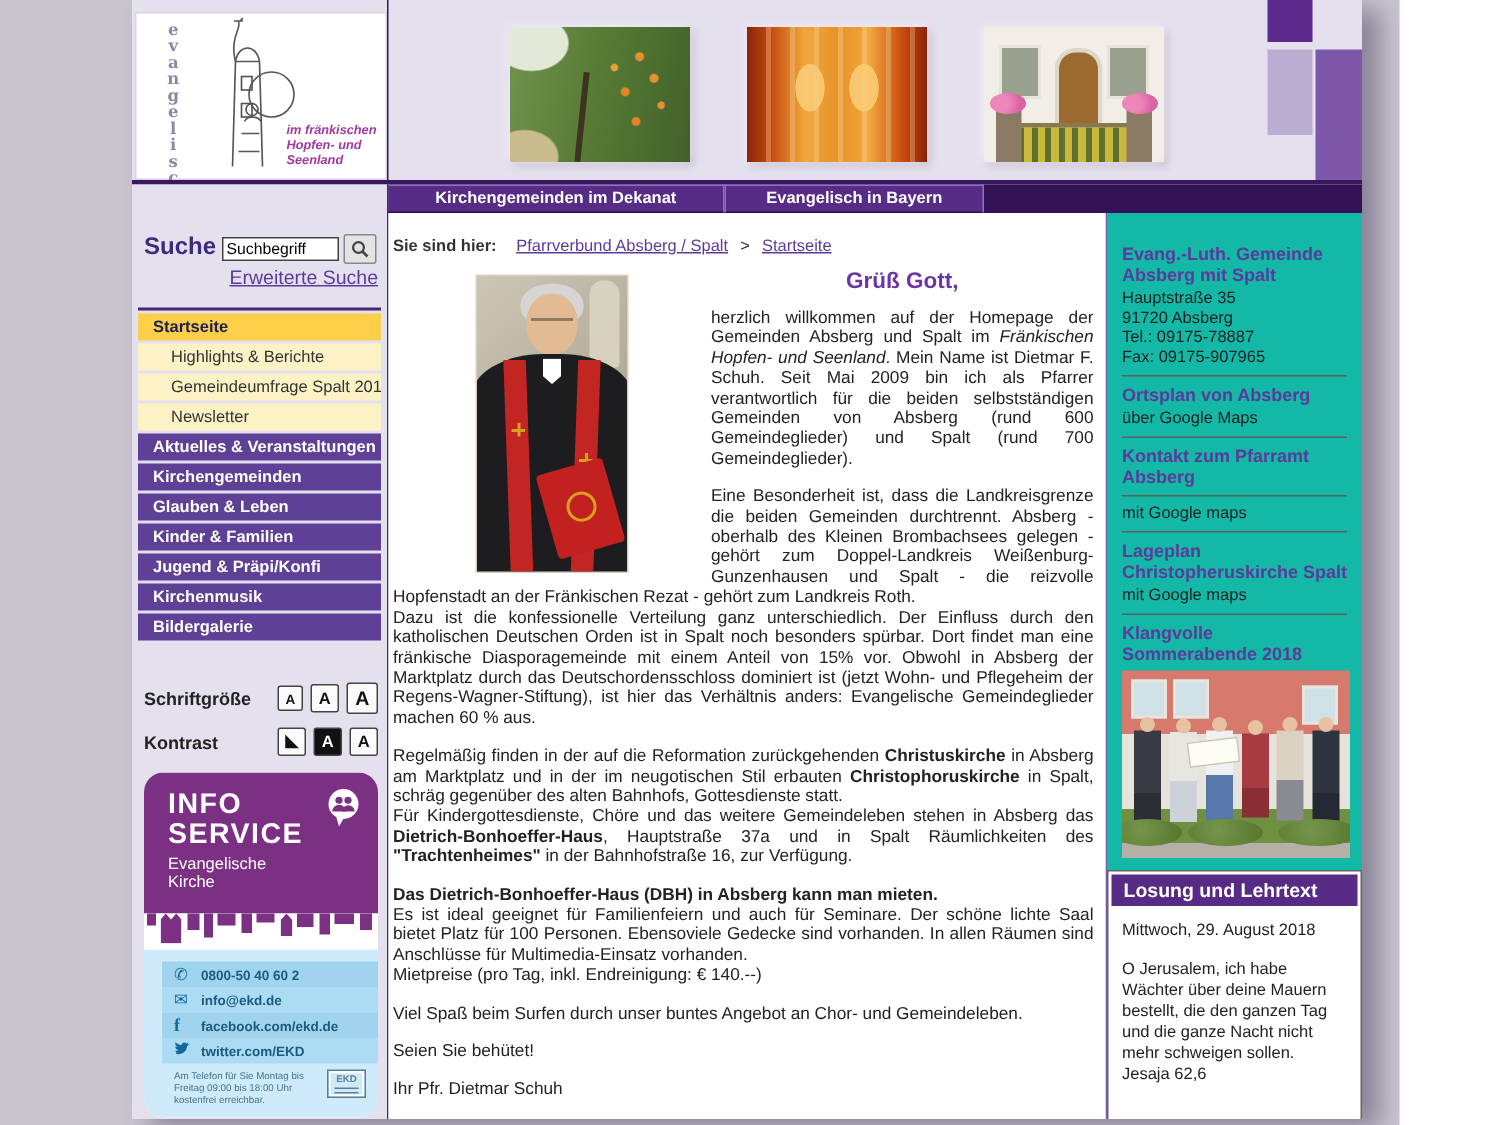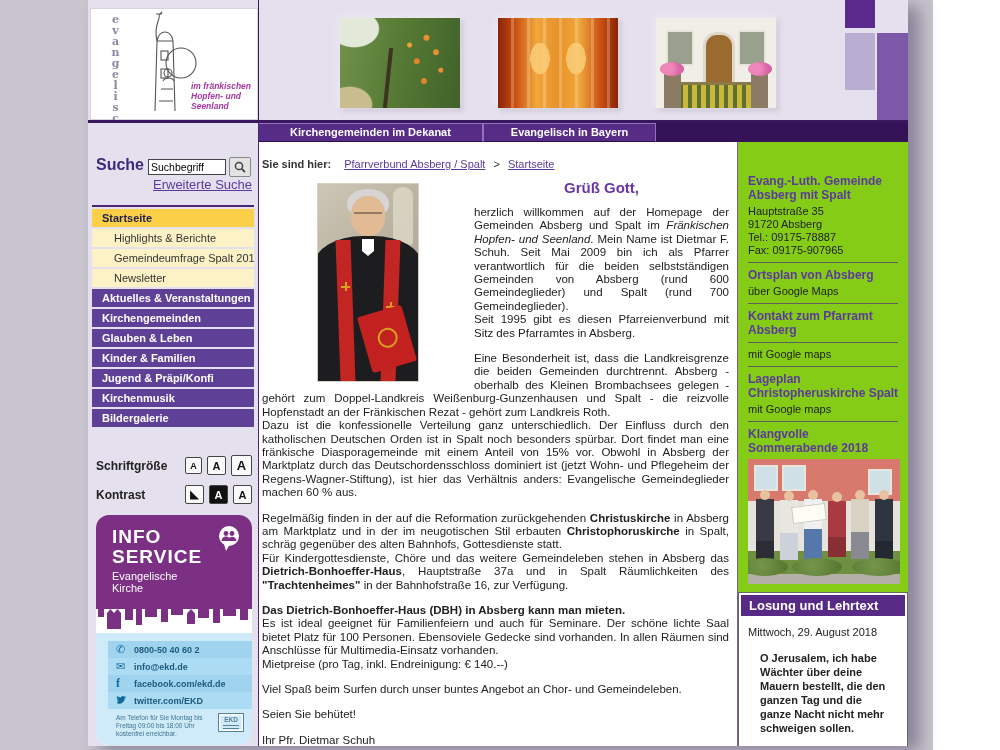--- a/index.html
+++ b/index.html
@@ -115,37 +115,37 @@
              background:linear-gradient(#d8a020,#d8a020) 50% 50%/2px 9px no-repeat, linear-gradient(#d8a020,#d8a020) 50% 50%/9px 2px no-repeat; }
   .p-beff { position:absolute; left:44px; top:55px; width:12px; height:17px; background:#fff;
             clip-path:polygon(0 0,100% 0,100% 70%,50% 100%,0 70%); }
   .p-book { position:absolute; left:46px; top:126px; width:46px; height:58px; background:#c32020; transform:rotate(-16deg); border-radius:3px; }
   .p-book::after { content:""; position:absolute; left:14px; top:18px; width:16px; height:16px; border-radius:50%; border:2px solid #d8a020; }
   .greeting { font-size:15px; font-weight:bold; color:#6a35a5; text-align:center; margin:6px 0 10px; }
   .blk { margin:0 0 12px; font-size:11.5px; line-height:13.4px; color:#222; text-align:justify; }
   .blk p { margin:0; }
 
   
-  .rs { position:absolute; left:650px; top:142px; width:170px; height:604px; background:#84cc16; box-sizing:border-box;
-        padding:32px 8px 0 10px; font-size:11px; line-height:13px; color:#222; overflow:hidden; }
+  .rs { position:absolute; left:650px; top:142px; width:170px; height:604px; background:#14b8a6; box-sizing:border-box;
+        padding:20px 8px 0 10px; font-size:11px; line-height:13px; color:#222; overflow:hidden; }
   .rs-title { display:block; font-size:12px; line-height:14px; font-weight:bold; color:#5b3a9c; text-decoration:none; cursor:pointer; margin-bottom:3px; }
   .rs hr { border:0; border-top:1px solid #5f5f5f; margin:5px 2px 5px 0; }
   .rs-sub { margin:2px 0 0; }
   .gphoto { position:relative; width:152px; height:125px; margin-top:4px; overflow:hidden;
             background:linear-gradient(#d7796c 0 34%, #e6e2dc 34% 74%, #6f8f41 74% 92%, #b4b0a8 92% 100%); }
   .g-win { position:absolute; top:6px; width:20px; height:22px; background:#cfe0e6; border:2px solid #e8e4de; }
   .person { position:absolute; width:18px; height:60px; }
   .person::before { content:""; position:absolute; left:4px; top:-9px; width:10px; height:10px; border-radius:50%; background:#e6c2a0; }
   .check { position:absolute; left:44px; top:46px; width:32px; height:15px; background:#fdfdf6; border:1px solid #c8c8b8; transform:rotate(-7deg); }
   .bush { position:absolute; bottom:8px; height:18px; border-radius:50%; background:radial-gradient(circle at 40% 40%, #74964a, #55742f); }
   .losung { margin:8px -8px 0 -10px; background:#fff; border:1px solid #666; }
   .losung-header { margin:2px; background:#562a85; color:#fff; font-weight:bold; font-size:13px; padding:4px 8px; }
   .losung-body { padding:7px 9px 9px; font-size:11px; line-height:14px; }
   .losung-body .date { margin:0 0 12px; }
-  .losung-body .verse { font-weight:bold; margin:12px; }
+  .losung-body .verse { font-weight:normal; margin:0; }
   .losung-body .ref { margin:0 0 14px; }
 </style>
 </head>
 <body>
 
 <div class="canvas">
   <div class="white-right"></div>
 
   <div class="page">
 
@@ -320,21 +320,20 @@
         <div class="p-cross" style="left:23px;top:98px;"></div>
         <div class="p-cross" style="right:23px;top:118px;"></div>
         <div class="p-beff"></div>
         <div class="p-book"></div>
       </div>
 
       <div class="greeting">Grüß Gott,</div>
 
       <div class="blk">
         <p><span>herzlich willkommen auf der Homepage der Gemeinden Absberg und Spalt im </span><i>Fränkischen Hopfen- und Seenland</i><span>. Mein Name ist Dietmar F. Schuh. Seit Mai 2009 bin ich als Pfarrer verantwortlich für die beiden selbstständigen Gemeinden von Absberg (rund 600 Gemeindeglieder) und Spalt (rund 700 Gemeindeglieder).</span></p>
-        <p>Seit 1995 gibt es diesen Pfarreienverbund mit Sitz des Pfarramtes in Absberg.</p>
       </div>
 
       <div class="blk">
         <p>Eine Besonderheit ist, dass die Landkreisgrenze die beiden Gemeinden durchtrennt. Absberg - oberhalb des Kleinen Brombachsees gelegen - gehört zum Doppel-Landkreis Weißenburg-Gunzenhausen und Spalt - die reizvolle Hopfenstadt an der Fränkischen Rezat - gehört zum Landkreis Roth.</p>
         <p>Dazu ist die konfessionelle Verteilung ganz unterschiedlich. Der Einfluss durch den katholischen Deutschen Orden ist in Spalt noch besonders spürbar. Dort findet man eine fränkische Diasporagemeinde mit einem Anteil von 15% vor. Obwohl in Absberg der Marktplatz durch das Deutschordensschloss dominiert ist (jetzt Wohn- und Pflegeheim der Regens-Wagner-Stiftung), ist hier das Verhältnis anders: Evangelische Gemeindeglieder machen 60 % aus.</p>
       </div>
 
       <div class="blk">
         <p><span>Regelmäßig finden in der auf die Reformation zurückgehenden </span><b>Christuskirche</b><span> in Absberg am Marktplatz und in der im neugotischen Stil erbauten </span><b>Christophoruskirche</b><span> in Spalt, schräg gegenüber des alten Bahnhofs, Gottesdienste statt.</span></p>
         <p><span>Für Kindergottesdienste, Chöre und das weitere Gemeindeleben stehen in Absberg das </span><b>Dietrich-Bonhoeffer-Haus</b><span>, Hauptstraße 37a und in Spalt Räumlichkeiten des </span><b>"Trachtenheimes"</b><span> in der Bahnhofstraße 16, zur Verfügung.</span></p>

